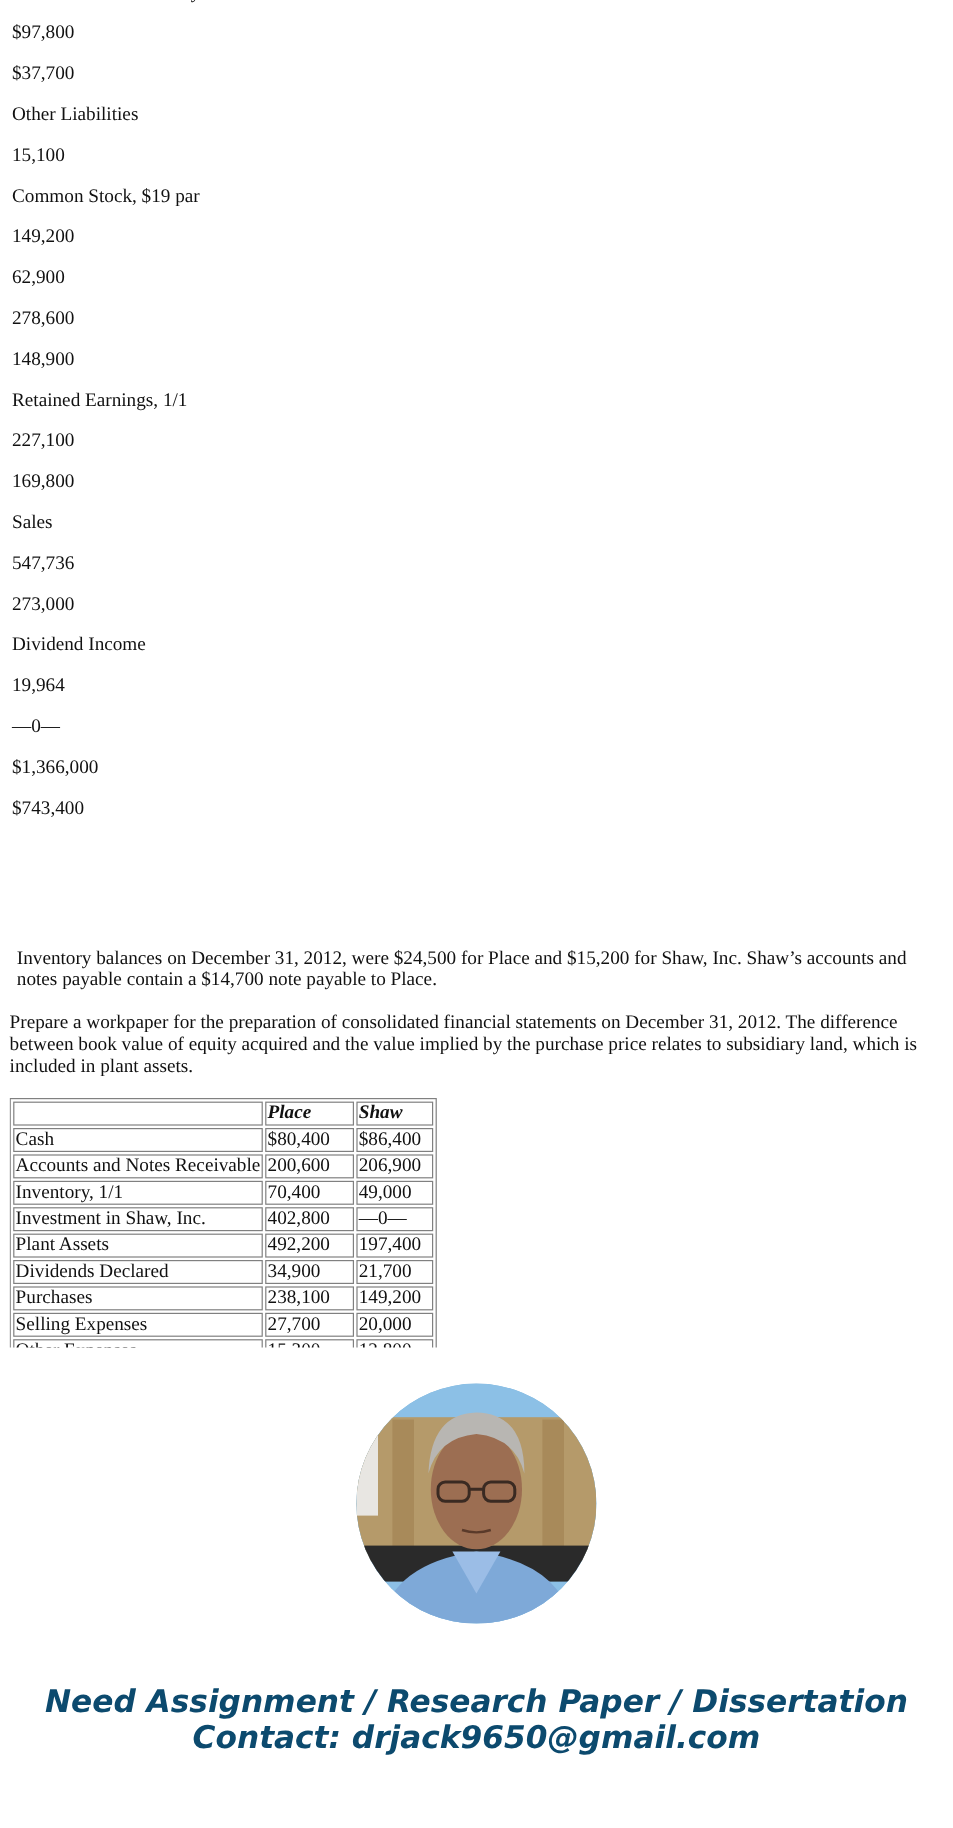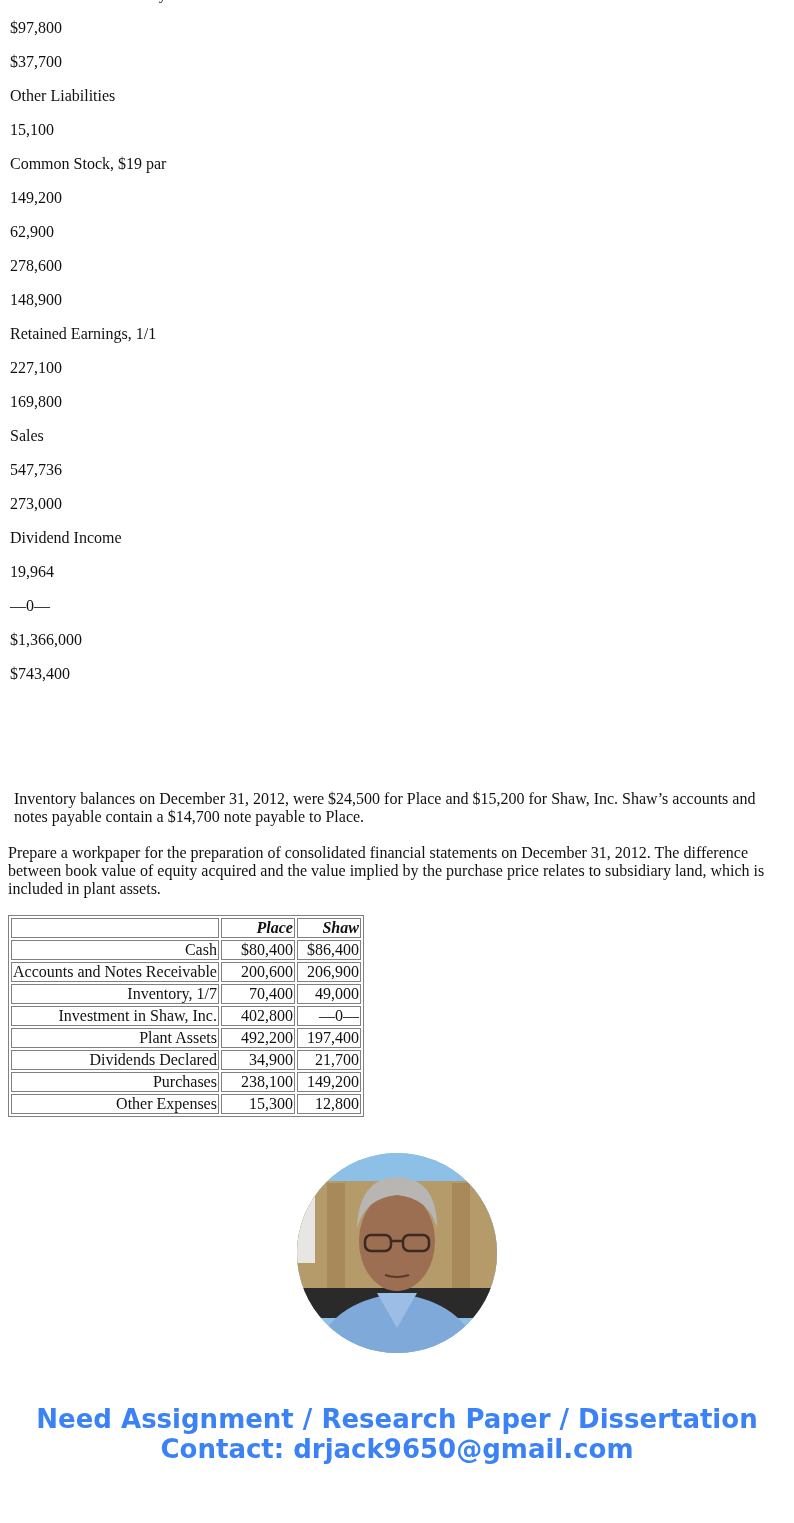--- a/index.html
+++ b/index.html
@@ -5,29 +5,29 @@
   html, body { margin: 0; padding: 0; background: #ffffff; }
   body { width: 794px; height: 1523px; position: relative; overflow: hidden;
          font-family: "Liberation Serif", "DejaVu Serif", serif; font-size: 16px; color: #111; }
   .content { position: absolute; left: 8px; top: -17px; width: 778px; }
   .para { margin: 2px; line-height: 18px; height: 18px; margin-bottom: 16px; }
   .prose { margin: 0; line-height: 18px; }
   .p1 { position: absolute; top: 790px; left: 14px; width: 770px; }
   .p2 { position: absolute; top: 844px; left: 8px; width: 770px; }
   .table-clip { position: absolute; top: 915px; left: 8px; width: 400px; height: 208px; overflow: hidden; }
   table.wp { border: 1px solid #808080; border-spacing: 2px; border-collapse: separate; font-size: 16px; }
-  table.wp td { border: 1px solid #808080; padding: 0 1px; height: 18px; line-height: 18px; white-space: nowrap; text-align: right; }
+  table.wp td { border: 1px solid #808080; padding: 0 1px; height: 18px; line-height: 18px; white-space: nowrap; }
   table.wp td.hdr { font-weight: bold; font-style: italic; }
   table.wp td.c0 { width: 202px; }
   table.wp td.c1 { width: 70px; }
   table.wp td.c2 { width: 60px; }
   .avatar { position: absolute; left: 297px; top: 1153px; width: 200px; height: 200px; border-radius: 50%;
             overflow: hidden; background: #7fb5dc; }
   .promo { position: absolute; top: 1404px; left: 0; width: 794px; text-align: center;
-           font-family: "DejaVu Sans", sans-serif; font-weight: bold; font-size: 26px; line-height: 30px; color: #3b82f6; }
+           font-family: "DejaVu Sans", sans-serif; font-weight: bold; font-size: 26px; line-height: 30px; color: #0c4a6e; font-style: italic; }
   .promo div { margin: 0; }
 </style>
 </head>
 <body>
 
 <div class="content">
   <p class="para">Accounts and Notes Payable</p>
   <p class="para">$97,800</p>
   <p class="para">$37,700</p>
   <p class="para">Other Liabilities</p>
@@ -65,21 +65,21 @@
       <td class="c0">Cash</td>
       <td class="c1">$80,400</td>
       <td class="c2">$86,400</td>
     </tr>
     <tr>
       <td class="c0">Accounts and Notes Receivable</td>
       <td class="c1">200,600</td>
       <td class="c2">206,900</td>
     </tr>
     <tr>
-      <td class="c0">Inventory, 1/7</td>
+      <td class="c0">Inventory, 1/1</td>
       <td class="c1">70,400</td>
       <td class="c2">49,000</td>
     </tr>
     <tr>
       <td class="c0">Investment in Shaw, Inc.</td>
       <td class="c1">402,800</td>
       <td class="c2">—0—</td>
     </tr>
     <tr>
       <td class="c0">Plant Assets</td>
@@ -88,20 +88,25 @@
     </tr>
     <tr>
       <td class="c0">Dividends Declared</td>
       <td class="c1">34,900</td>
       <td class="c2">21,700</td>
     </tr>
     <tr>
       <td class="c0">Purchases</td>
       <td class="c1">238,100</td>
       <td class="c2">149,200</td>
+    </tr>
+    <tr>
+      <td class="c0">Selling Expenses</td>
+      <td class="c1">27,700</td>
+      <td class="c2">20,000</td>
     </tr>
     <tr>
       <td class="c0">Other Expenses</td>
       <td class="c1">15,300</td>
       <td class="c2">12,800</td>
     </tr>
   </tbody>
     </table>
 </div>
 

